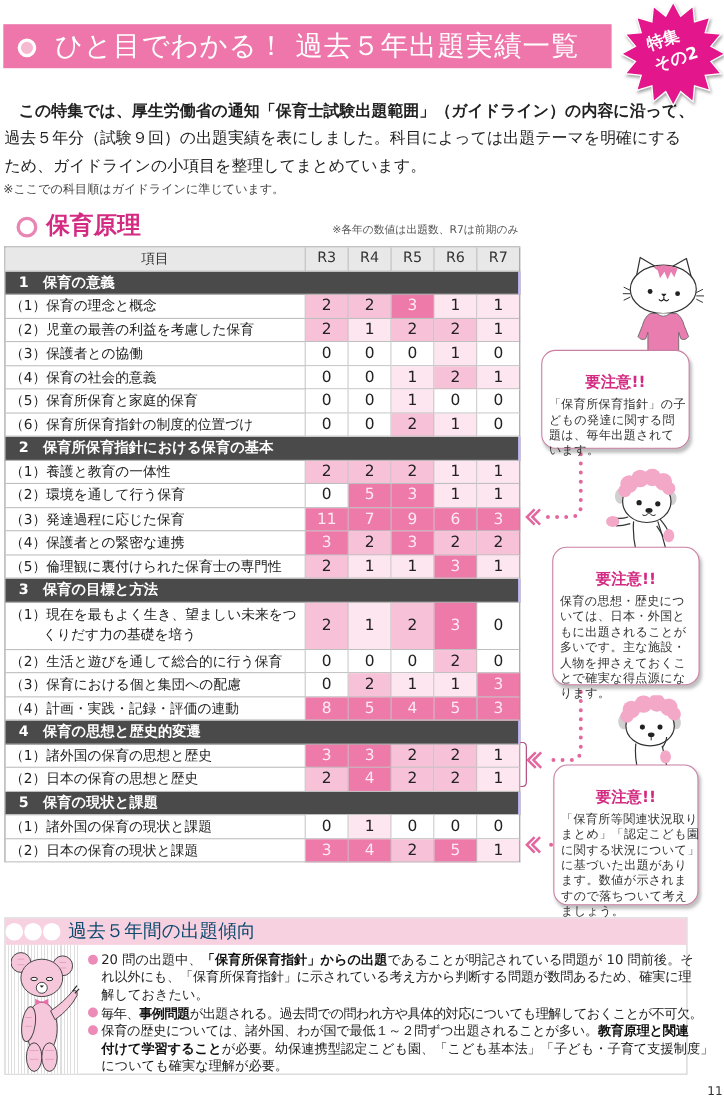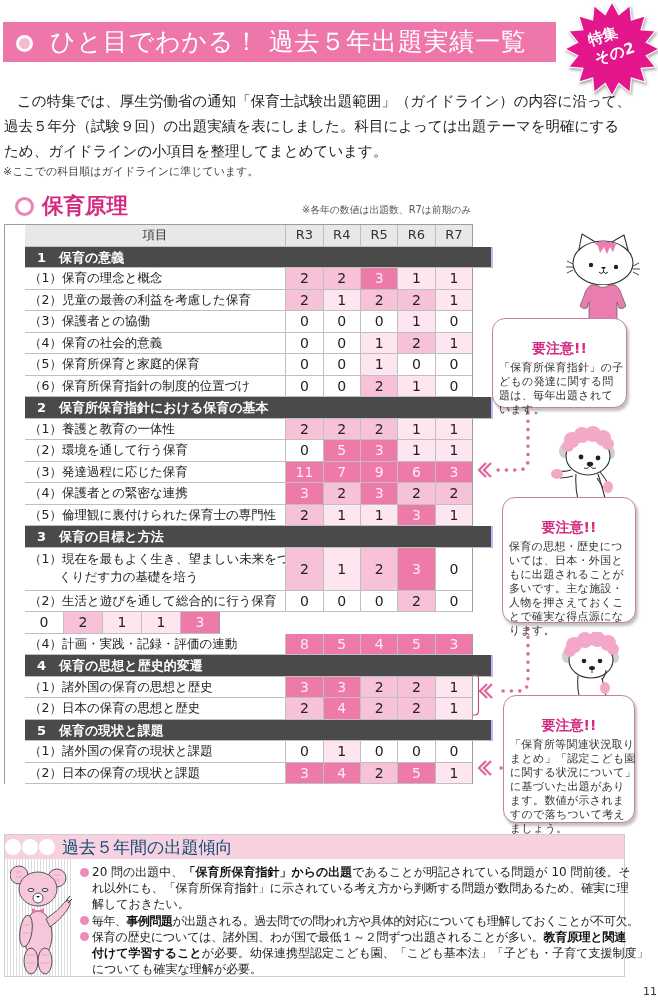--- a/index.html
+++ b/index.html
@@ -8,31 +8,31 @@
   .abs { position:absolute; }
 
   
   .banner { left:3px; top:22px; width:553px; height:40px; background:#EE76AA; }
   .banner-ring { position:absolute; left:13px; top:13px; width:17px; height:17px; border:3px solid #fff; border-radius:50%; background:#F5B9D2; }
   .banner-title { position:absolute; left:47px; top:0; height:40px; line-height:40px; font-size:25px; color:#fff; white-space:nowrap; letter-spacing:0.8px; }
   .badge { left:562px; top:0; width:98px; height:100px; filter:drop-shadow(1px 2px 1.5px rgba(0,0,0,0.35)); z-index:5; }
 
   
   .intro { left:4px; top:89px; font-size:14.5px; line-height:25px; color:#222; white-space:nowrap; }
-  .intro .l0 { padding-left:13px; }
+  .intro .l0 { padding-left:13px;font-weight:bold; }
   .note { left:3px; top:164px; font-size:11px; line-height:16px; color:#444; white-space:nowrap; }
 
   
   .subj-ring { left:15px; top:197px; width:19px; height:19px; border:3.5px solid #E985B4; border-radius:50%; }
   .subj-title { left:42px; top:192px; font-size:21.5px; line-height:28px; font-weight:bold; color:#D42B82; white-space:nowrap; }
   .tnote { left:302px; top:203px; font-size:9.8px; line-height:14px; color:#555; white-space:nowrap; }
 
   
   .tbl { left:4px; top:224px; width:469px; border-left:1px solid #9C9C9C; border-top:1px solid #9C9C9C; z-index:1; }
-  .row { display:flex; height:21.5px;margin-left:20px; }
+  .row { display:flex; height:21.5px; }
   .row.tall { height:43px; }
   .c { border-right:1px solid #BFBFBF; border-bottom:1px solid #BFBFBF; white-space:nowrap; overflow:hidden; }
   .c:last-child { border-right-color:#9C9C9C; }
   .item { width:273px; padding-left:4px; font-size:12.5px; line-height:20.5px; color:#222; }
   .num { width:39px; text-align:center; font-size:14px; line-height:20.5px; color:#222; }
   .tall .num { line-height:42px; }
   .tall .item { line-height:18px; padding-top:2px; }
   .tall .item .cont { padding-left:30px; }
   .row.head { background:#E8E8E8; }
   .head .c { font-size:13px; text-align:center; color:#333; }
@@ -214,20 +214,21 @@
   </div>
   <div class="row">
     <div class="c item">（2）生活と遊びを通して総合的に行う保育</div>
     <div class="c num h0">0</div>
     <div class="c num h0">0</div>
     <div class="c num h0">0</div>
     <div class="c num h2">2</div>
     <div class="c num h0">0</div>
   </div>
   <div class="row">
+    <div class="c item">（3）保育における個と集団への配慮</div>
     <div class="c num h0">0</div>
     <div class="c num h2">2</div>
     <div class="c num h1">1</div>
     <div class="c num h1">1</div>
     <div class="c num h3">3</div>
   </div>
   <div class="row">
     <div class="c item">（4）計画・実践・記録・評価の連動</div>
     <div class="c num h3">8</div>
     <div class="c num h3">5</div>

